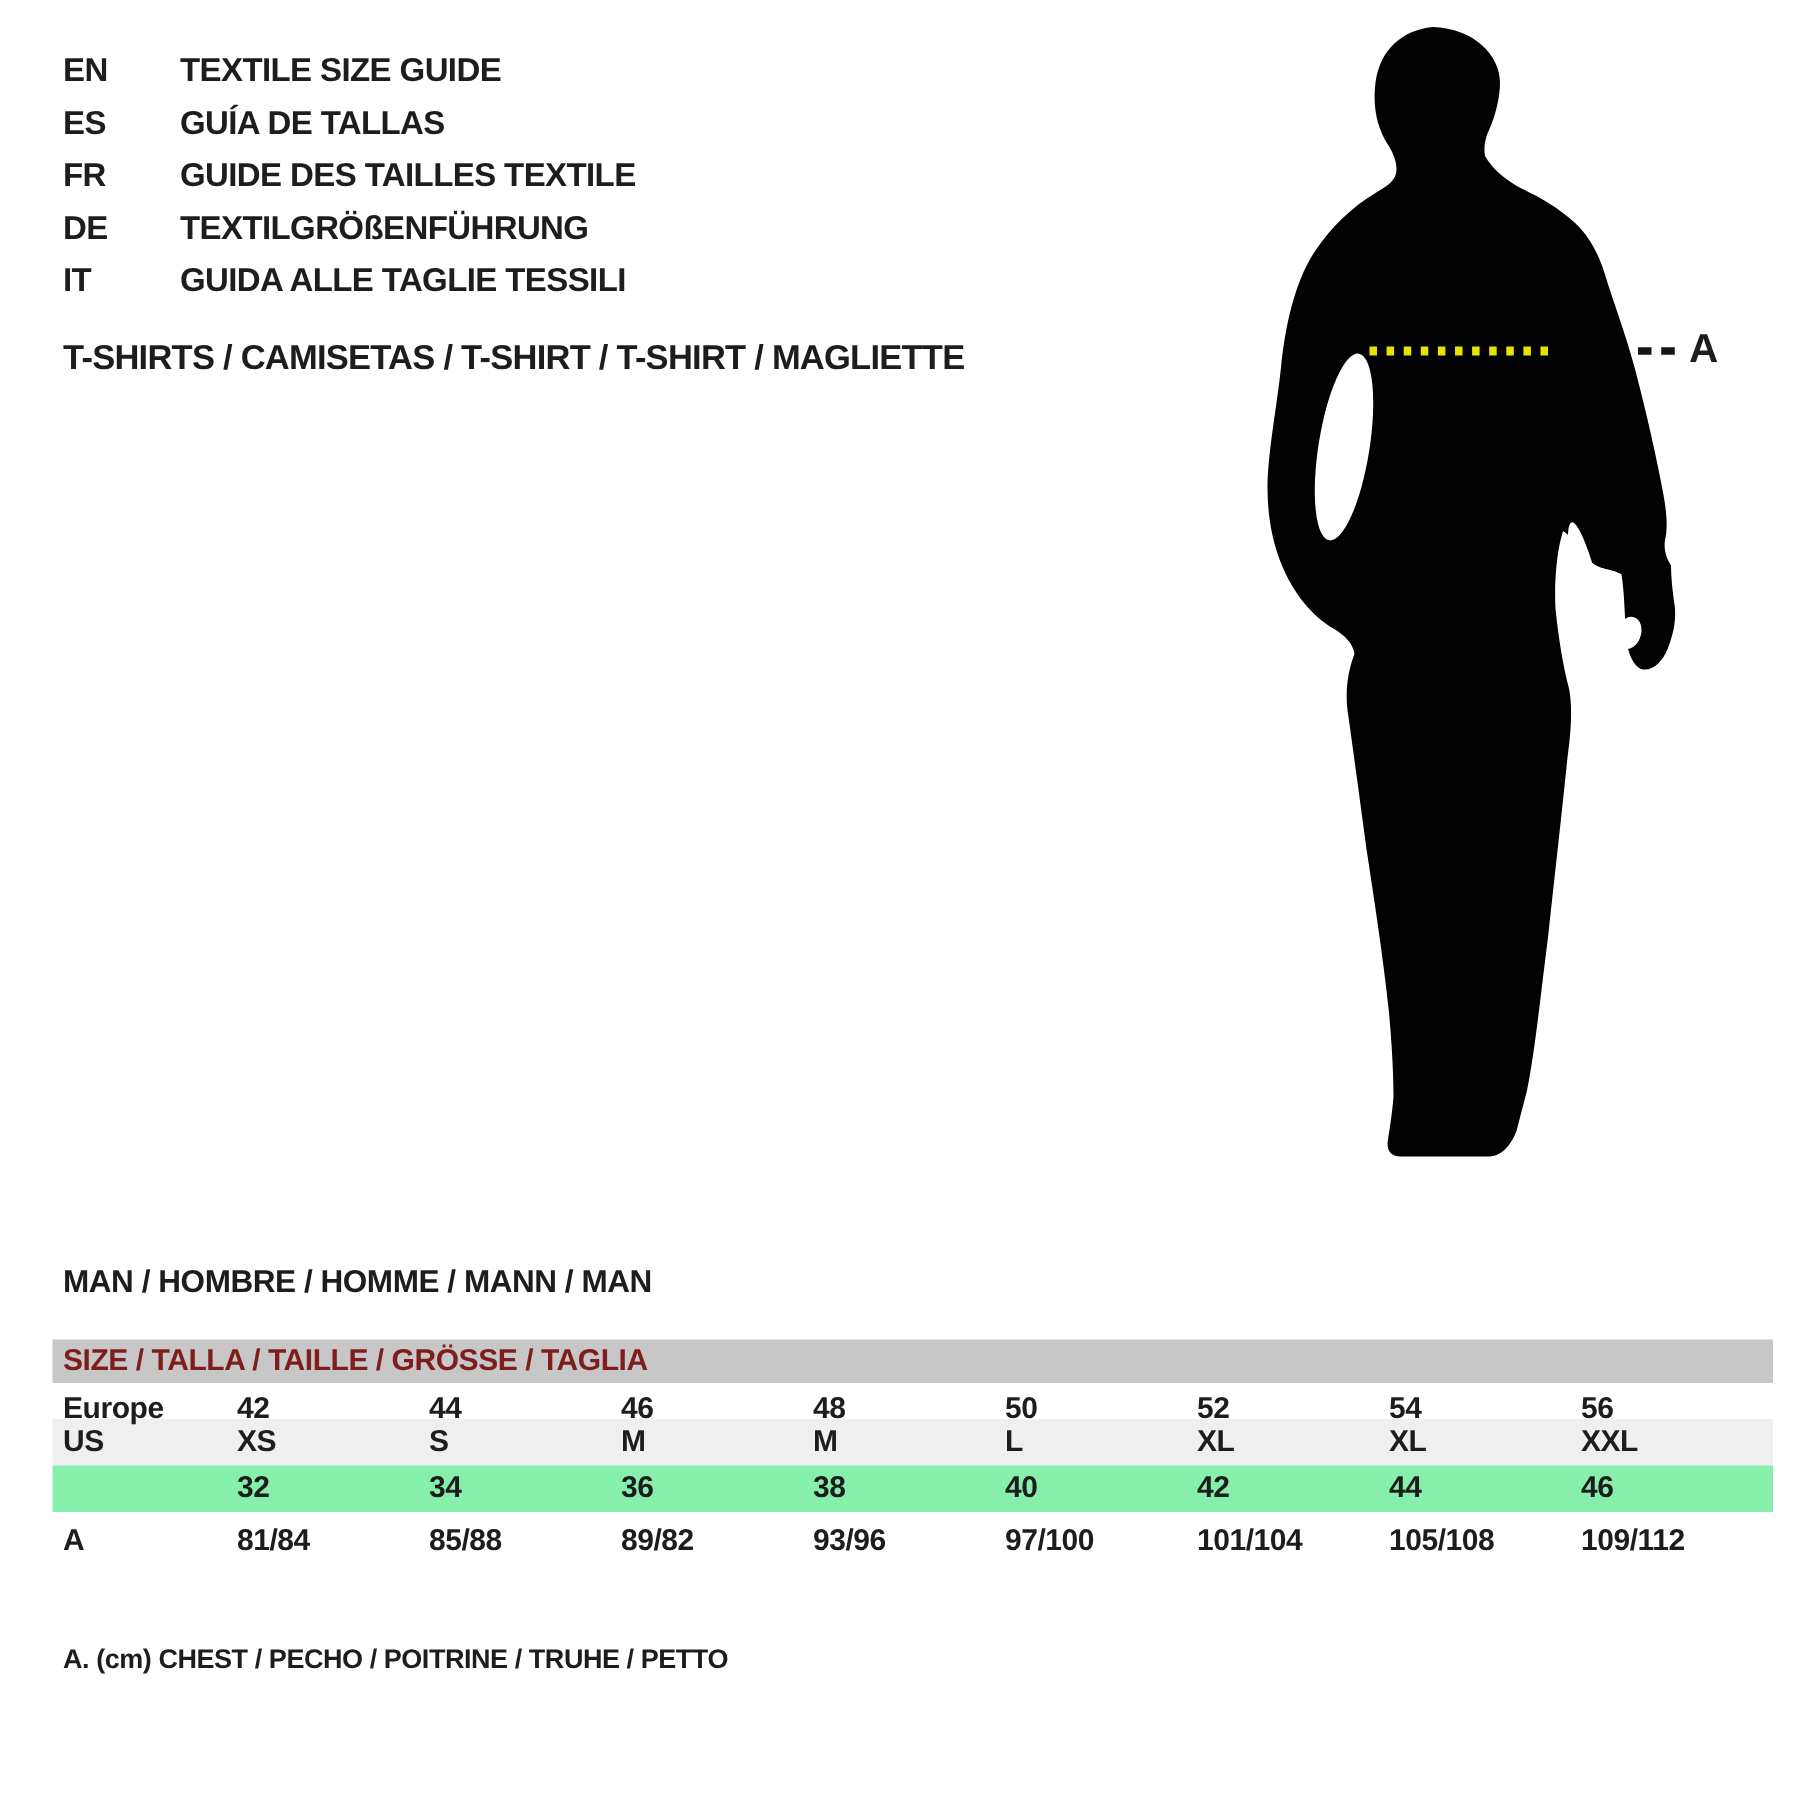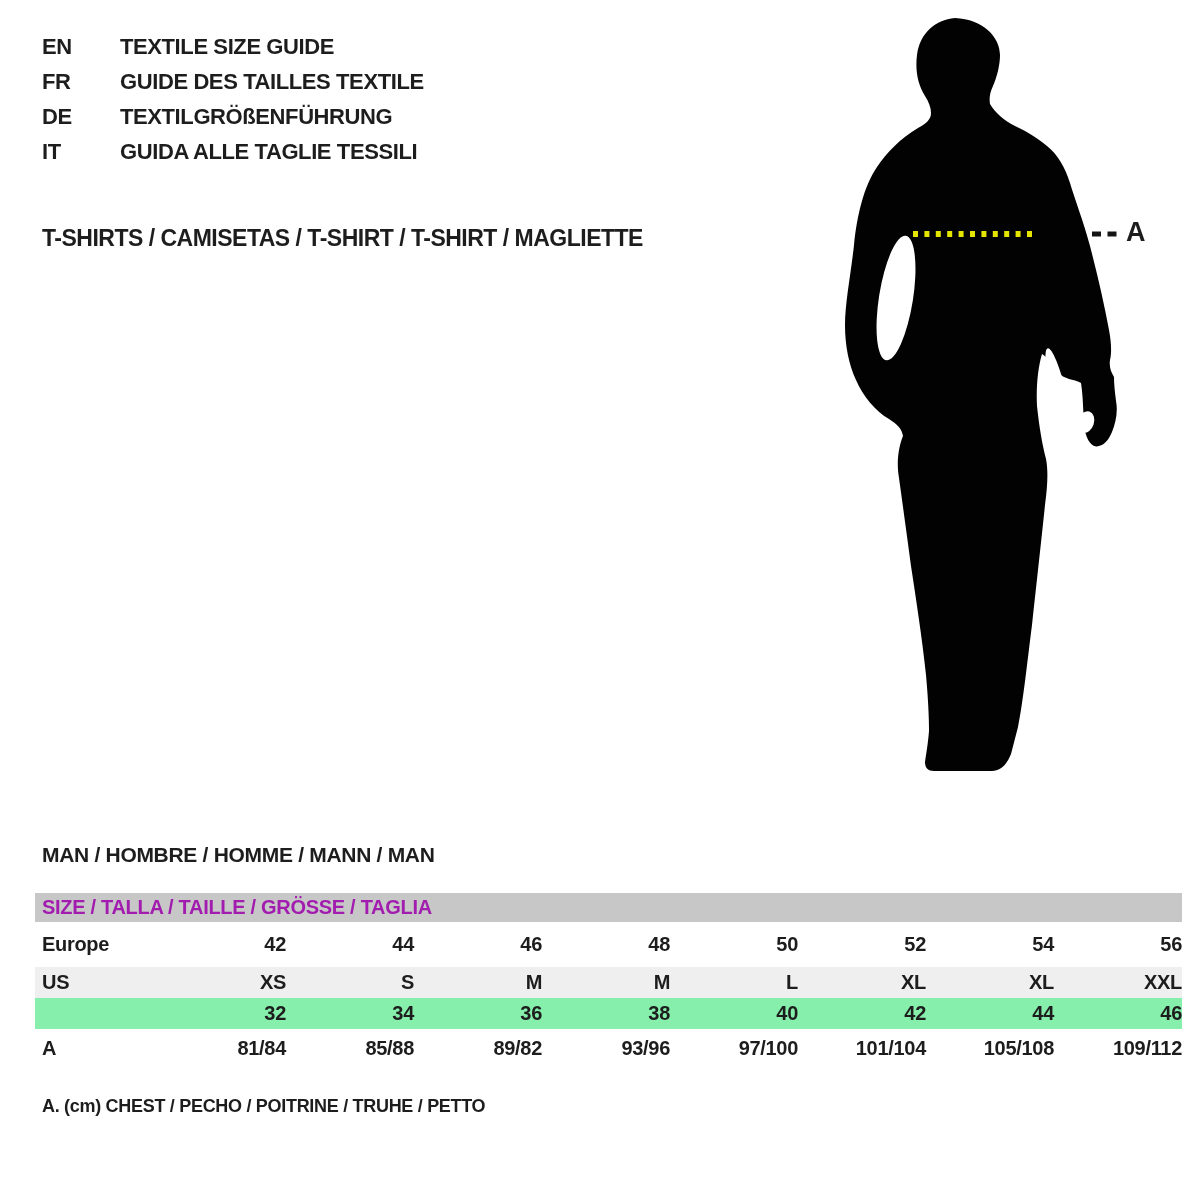--- a/index.html
+++ b/index.html
@@ -87,23 +87,23 @@
     padding-left: 7px;
     background: #c7c7c7;
     color: #3f3f3f;
   }
   .trow {
     display: grid;
     grid-template-columns: 123px repeat(8, 1fr);
     align-items: center;
   }
   .trow .rlabel { padding-left: 7px; text-align: left; }
-  .trow .cell { text-align: right; }
-  .trow.r0 { height: 45px; line-height: 35px; }
-  .trow.r1 { height: 31px; line-height: 31px; gap: 40px; }
+  .trow .cell { text-align: left; }
+  .trow.r0 { height: 24px; line-height: 35px; }
+  .trow.r1 { height: 31px; line-height: 31px; }
   .trow.r2 { height: 31px; line-height: 31px; }
   .trow.r3 { height: 38px; line-height: 38px; }
   
   .footnote {
     position: absolute;
     left: 42px;
     top: 1096px;
     font-size: 18px;
     letter-spacing: -0.3px;
     white-space: nowrap;
@@ -111,20 +111,24 @@
 </style>
 </head>
 <body style="color: rgb(29, 29, 29); background: rgb(255, 255, 255);">
 
 <div class="canvas">
 
   <div class="lang-block" id="lang-block">
       <div class="lang-row">
         <span class="lang-code">EN</span>
         <span class="lang-label">TEXTILE SIZE GUIDE</span>
+      </div>
+      <div class="lang-row">
+        <span class="lang-code">ES</span>
+        <span class="lang-label">GUÍA DE TALLAS</span>
       </div>
       <div class="lang-row">
         <span class="lang-code">FR</span>
         <span class="lang-label">GUIDE DES TAILLES TEXTILE</span>
       </div>
       <div class="lang-row">
         <span class="lang-code">DE</span>
         <span class="lang-label">TEXTILGRÖßENFÜHRUNG</span>
       </div>
       <div class="lang-row">
@@ -188,21 +192,21 @@
       <ellipse cx="243" cy="407" rx="8" ry="11" fill="#ffffff" transform="rotate(18 243 407)"></ellipse>
       <line x1="70" y1="219" x2="191" y2="219" stroke="#e5e500" stroke-width="6" stroke-dasharray="5 6.4"></line>
       <line x1="249" y1="219" x2="279" y2="219" stroke="#141414" stroke-width="5" stroke-dasharray="9 6.5"></line>
     </svg>
   </div>
   <span class="measure-a">A</span>
 
   <div class="section-title">MAN / HOMBRE / HOMME / MANN / MAN</div>
 
   <div class="size-table">
-    <div class="thead" style="background: rgb(199, 199, 199); color: #a21caf;">SIZE / TALLA / TAILLE / GRÖSSE / TAGLIA</div>
+    <div class="thead" style="background: rgb(199, 199, 199); color: #7f1d1d;">SIZE / TALLA / TAILLE / GRÖSSE / TAGLIA</div>
     <div id="tbody">
         <div class="trow r0">
           <span class="rlabel">Europe</span>
           <span class="cell">42</span>
           <span class="cell">44</span>
           <span class="cell">46</span>
           <span class="cell">48</span>
           <span class="cell">50</span>
           <span class="cell">52</span>
           <span class="cell">54</span>

